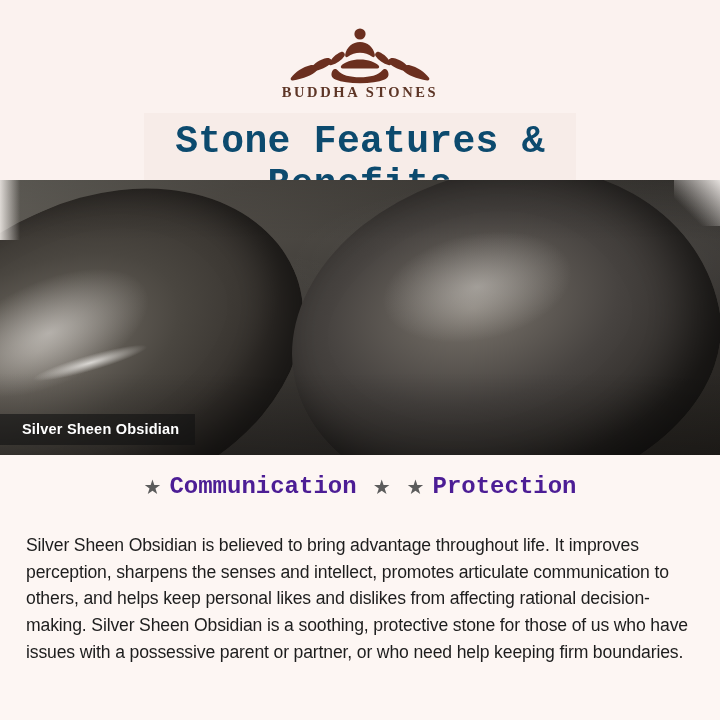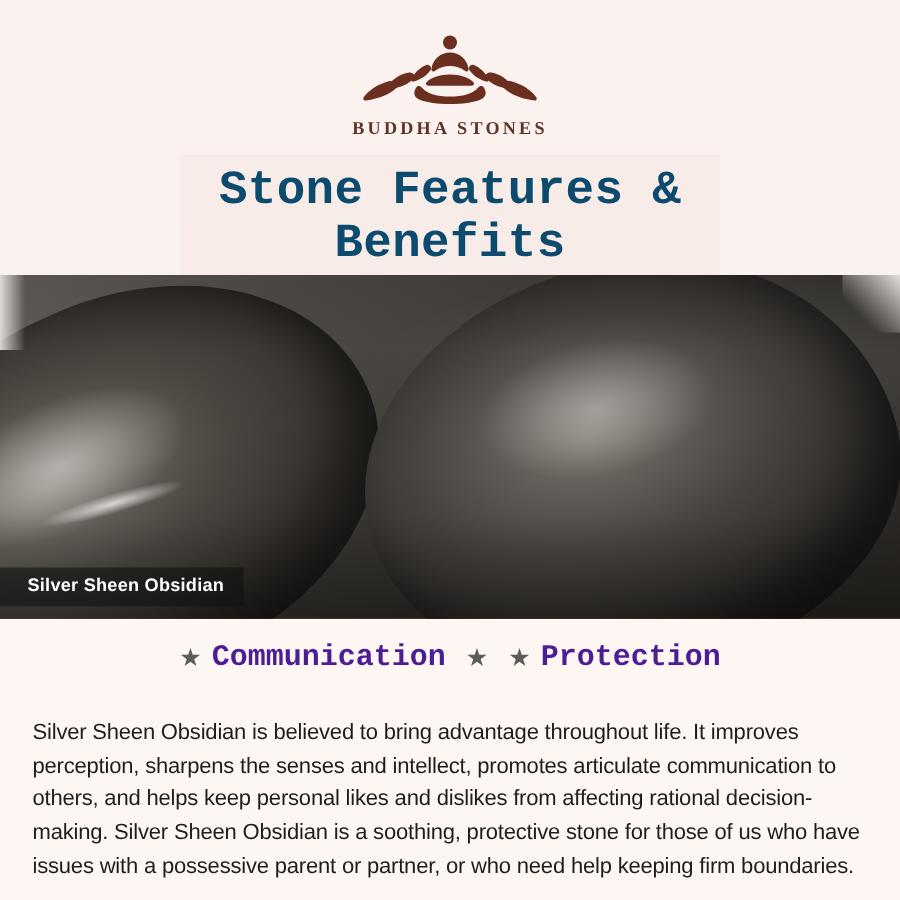--- a/index.html
+++ b/index.html
@@ -33,21 +33,21 @@
     display: flex;
     flex-direction: column;
     align-items: center;
   }
   .logo-mark {
     width: 150px;
     height: 62px;
     display: block;
   }
   .brand-name {
-    margin-top: 11px;
+    margin-top: 0;
     font-size: 14.5px;
     letter-spacing: 2.6px;
     font-weight: bold;
     color: #5d3526;
     font-family: "Liberation Serif", serif;
   }
   .title-bar {
     margin: 12px auto 0;
     width: 432px;
     background: #f7ece8;
@@ -61,21 +61,20 @@
     letter-spacing: 0.3px;
   }
 
   
   .photo {
     position: relative;
     width: 720px;
     height: 275px;
     overflow: hidden;
     background: #2b2724;
-    margin-top: 40px;
   }
   .photo-bg {
     position: absolute;
     inset: 0;
     background:
       radial-gradient(ellipse 70% 55% at 82% 30%, rgba(255,255,255,0.10), rgba(0,0,0,0) 60%),
       radial-gradient(ellipse 55% 40% at 20% 48%, rgba(255,255,255,0.07), rgba(0,0,0,0) 65%),
       linear-gradient(160deg, #6d6a63 0%, #55514b 18%, #3d3a36 45%, #2e2b28 75%, #26231f 100%);
   }
   

